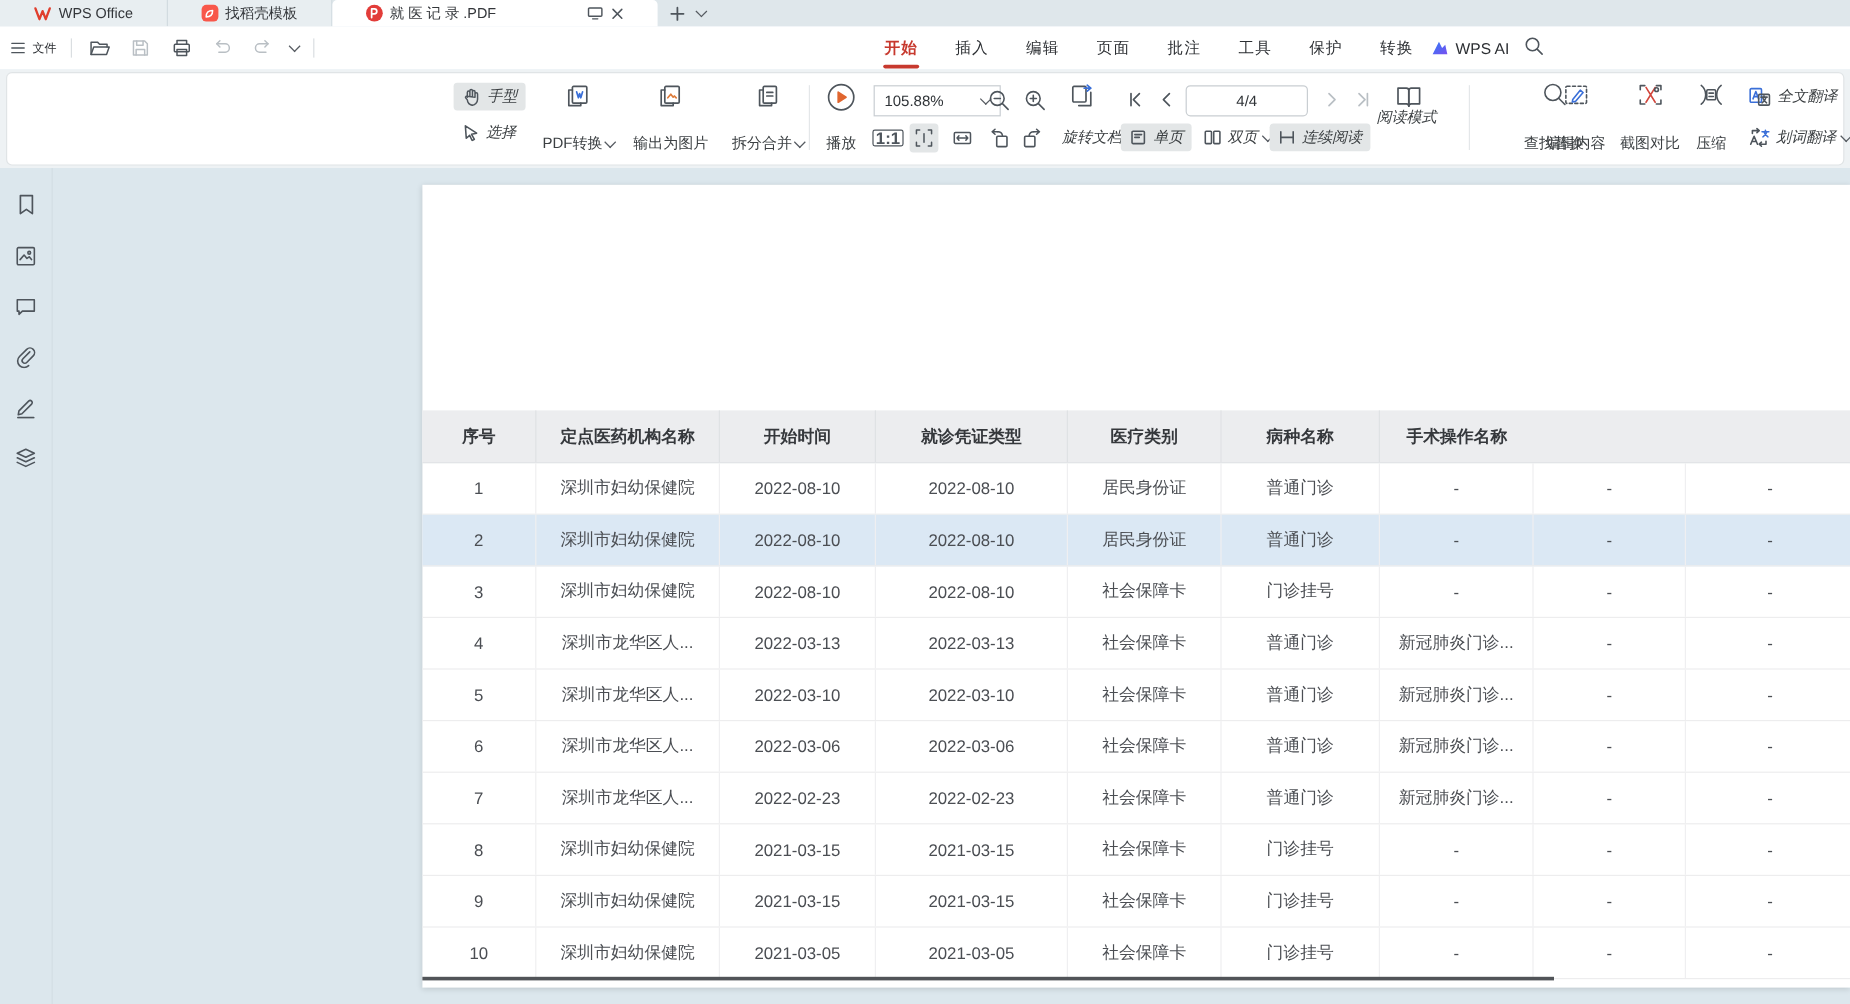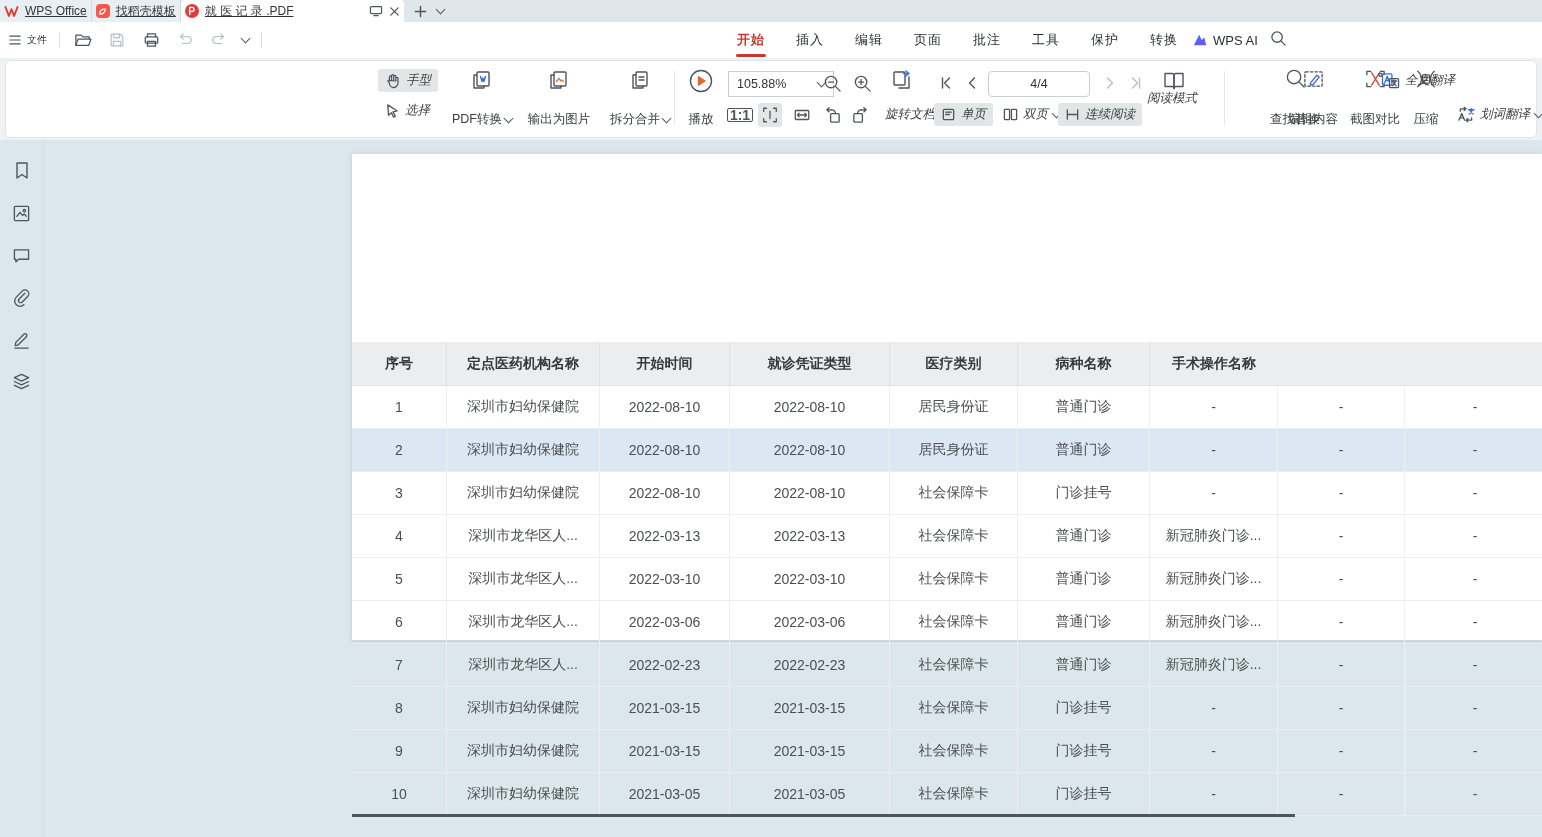--- a/index.html
+++ b/index.html
@@ -3,21 +3,21 @@
 <meta charset="utf-8">
 <style>
   html,body{margin:0;padding:0;}
   body{
     width:1542px;height:837px;position:relative;overflow:hidden;
     font-family:"Liberation Sans","DejaVu Sans",sans-serif;
     background:#dce7ed;color:#2b2e33;
   }
   
   .tabbar{position:absolute;top:0;left:0;right:0;height:22px;background:#dfe7eb;display:flex;align-items:stretch;}
-  .tab{display:flex;align-items:center;gap:6px;padding:0 4px;font-size:12px;color:#33363a;background:#e8eef1;border-right:1px solid #d2dbe0;text-decoration:underline;}
+  .tab{display:flex;align-items:center;gap:6px;padding:0 28px;font-size:12px;color:#33363a;background:#e8eef1;border-right:1px solid #d2dbe0;}
   .tab.active{background:#ffffff;border-right:none;border-radius:4px 4px 0 0;min-width:215px;}
   .tab .ttl{white-space:nowrap;}
   .tab-right{display:flex;align-items:center;gap:10px;padding:0 10px;}
   .logo-dot{width:14px;height:14px;border-radius:4px;background:#f8574a;display:flex;align-items:center;justify-content:center;flex:0 0 auto;}
   .pdf-dot{width:14px;height:14px;border-radius:50%;background:#e23c39;display:flex;align-items:center;justify-content:center;flex:0 0 auto;}
   .tab-spacer{flex:1;}
   
   .menubar{position:absolute;top:22px;left:0;right:0;height:36px;background:#ffffff;}
   .file-cluster{position:absolute;left:8px;top:0;height:100%;display:flex;align-items:center;gap:12px;}
   .file-btn{display:flex;align-items:center;gap:5px;font-size:10px;color:#2c2f33;}
@@ -45,21 +45,21 @@
   .chev{width:6px;height:6px;border-right:1.4px solid #555a60;border-bottom:1.4px solid #555a60;transform:rotate(45deg);display:inline-block;margin-top:-3px;}
   
   .ic{display:block;}
   .ic *{stroke:#4e555c;fill:none;stroke-width:1.4;stroke-linecap:round;stroke-linejoin:round;}
   .ic.dis *{stroke:#b9bfc4;}
   .ic.white *{stroke:#ffffff;}
   
   .sidebar{position:absolute;left:0;top:140px;bottom:0;width:44px;background:#dce7ed;border-right:1px solid rgba(0,0,0,0.04);display:flex;flex-direction:column;align-items:center;padding-top:20px;gap:20px;box-sizing:border-box;}
   .side-icon{width:22px;height:22px;display:flex;align-items:center;justify-content:center;}
   
-  .page{position:absolute;left:352px;top:154px;width:1190px;height:486px;background:#ffffff;box-shadow:0 1px 5px rgba(0,0,0,0.14);}
+  .page{position:absolute;left:352px;top:154px;width:1190px;height:669px;background:#ffffff;box-shadow:0 1px 5px rgba(0,0,0,0.14);}
   .table-wrap{position:absolute;left:0;top:188px;width:1190px;}
   .trow{display:grid;grid-template-columns:95px 153px 130px 160px 128px 132px 128px 127px 140px;height:43px;border-bottom:1px solid #ededee;box-sizing:border-box;}
   .trow.thead{height:44px;background:#ecedef;border-bottom:1px solid #e2e4e7;}
   .th{display:flex;align-items:center;justify-content:center;font-weight:bold;font-size:14px;color:#35383c;border-right:1px solid #dfe2e4;}
   .th:last-child{border-right:none;}
   .td{display:flex;align-items:center;justify-content:center;font-size:14px;color:#4b4e53;border-right:1px solid #efeff1;}
   .td:last-child{border-right:none;}
   .trow.hl{background:#dbe8f4;}
   .table-bottom-bar{position:absolute;left:0;top:660px;width:943px;height:3px;background:#515458;}
 </style>
@@ -390,21 +390,21 @@
     <div class="bigbtn" style="left:1398px;width:44px;">
       <svg class="ic" width="24" height="22" viewBox="0 0 26 23">
           <path d="M4 3 a11 11 0 0 1 0 17 M22 3 a11 11 0 0 0 0 17"></path>
           <rect x="9" y="7" width="8" height="9" rx="1"></rect>
           <path d="M11 10 H15 M11 13 H15"></path>
         </svg>
       <span class="lbl">
           <span>压缩</span>
         </span>
     </div>
-    <div class="smallbtn" style="left:1368px;top:8px;">
+    <div class="smallbtn" style="left:1444px;top:8px;">
       <svg class="ic" width="19" height="17" viewBox="0 0 20 18">
           <rect x="1.5" y="2" width="10" height="12" rx="1" style="stroke:#3a6fd8"></rect>
           <path d="M6.5 4.5 L4 11 M6.5 4.5 L9 11 M4.8 9 H8.2" style="stroke:#3a6fd8"></path>
           <rect x="9" y="7" width="9.5" height="9.5" rx="1"></rect>
           <path d="M11 9.5 H16.5 M13.7 8.3 V9.5 M12 14.5 C13.5 13.5 15 12 15.5 9.7 M16 14.5 C14.5 13.5 13 12 12.5 9.7"></path>
         </svg>
       <span>全文翻译</span>
     </div>
     <div class="smallbtn" style="left:1444px;top:42px;">
       <svg class="ic" width="18" height="17" viewBox="0 0 19 18">

